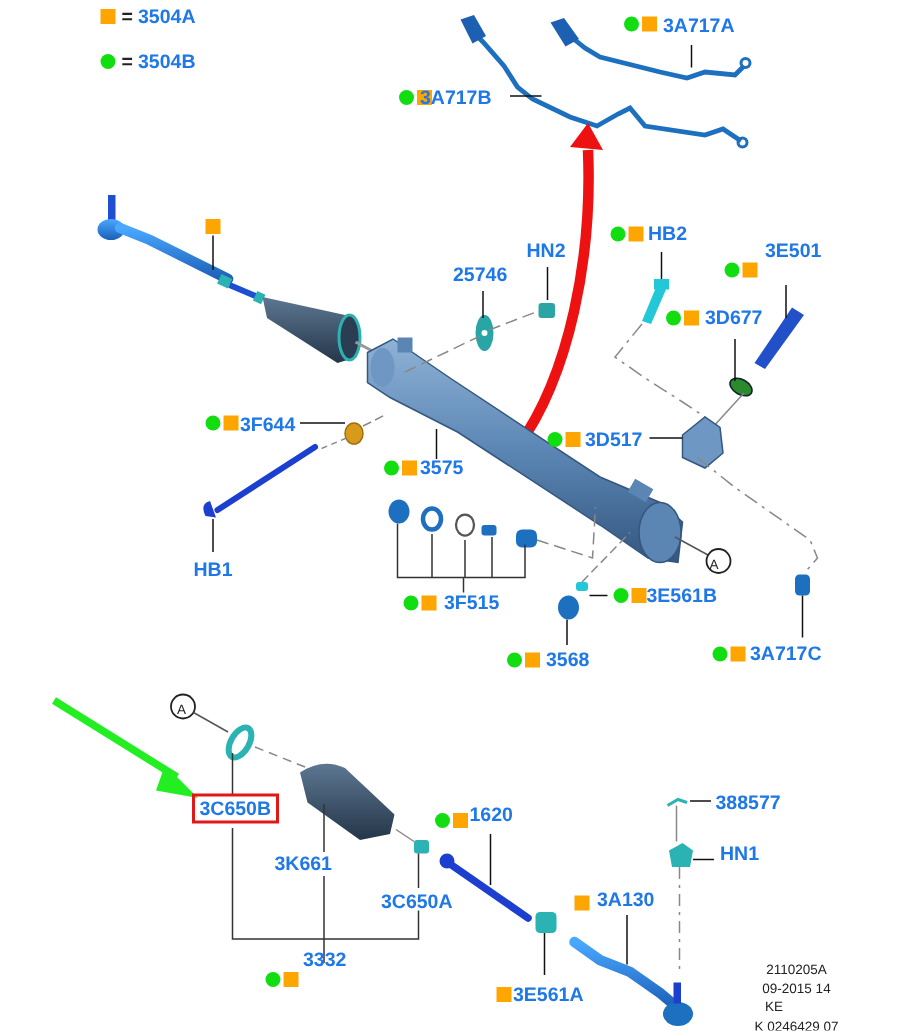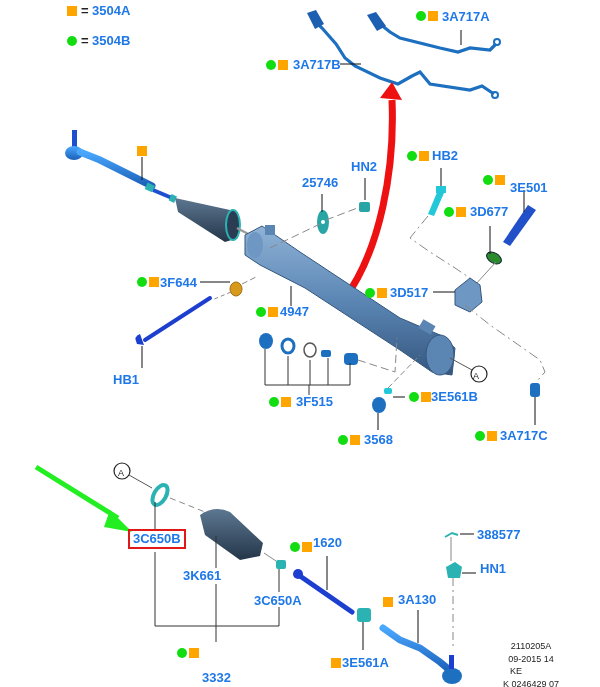--- a/index.html
+++ b/index.html
@@ -197,52 +197,52 @@
   <div class="mk ci" style="left:67px;top:36px"></div>
   <div class="eq" style="left:81px;top:34px">=</div>
   <div class="lbl" style="left:92px;top:34px">3504B</div>
 
   <div class="mk ci" style="left:416px;top:11px"></div>
     <div class="mk sq" style="left:428px;top:11px"></div>
   <div class="lbl" style="left:442px;top:10px">3A717A</div>
 
   <div class="mk ci" style="left:266px;top:60px"></div>
     <div class="mk sq" style="left:278px;top:60px"></div>
-  <div class="lbl" style="left:293px;top:58px">3A717B</div>
+  <div class="lbl" style="left:280px;top:58px">3A717B</div>
 
   <div class="mk sq" style="left:137px;top:146px"></div>
 
   <div class="lbl" style="left:302px;top:176px">25746</div>
   <div class="lbl" style="left:351px;top:160px">HN2</div>
 
   <div class="mk ci" style="left:407px;top:151px"></div>
     <div class="mk sq" style="left:419px;top:151px"></div>
   <div class="lbl" style="left:432px;top:149px">HB2</div>
 
   <div class="mk ci" style="left:483px;top:175px"></div>
     <div class="mk sq" style="left:495px;top:175px"></div>
-  <div class="lbl" style="left:510px;top:181px">3E501</div>
+  <div class="lbl" style="left:510px;top:160px">3E501</div>
 
   <div class="mk ci" style="left:444px;top:207px"></div>
     <div class="mk sq" style="left:456px;top:207px"></div>
   <div class="lbl" style="left:470px;top:205px">3D677</div>
 
   <div class="mk ci" style="left:137px;top:277px"></div>
     <div class="mk sq" style="left:149px;top:277px"></div>
   <div class="lbl" style="left:160px;top:276px">3F644</div>
 
   <div class="mk ci" style="left:256px;top:307px"></div>
     <div class="mk sq" style="left:268px;top:307px"></div>
-  <div class="lbl" style="left:280px;top:305px">4947</div>
+  <div class="lbl" style="left:280px;top:305px">3575</div>
 
   <div class="mk ci" style="left:365px;top:288px"></div>
     <div class="mk sq" style="left:377px;top:288px"></div>
   <div class="lbl" style="left:390px;top:286px">3D517</div>
 
-  <div class="lbl" style="left:113px;top:373px">HB1</div>
+  <div class="lbl" style="left:129px;top:373px">HB1</div>
 
   <div class="mk ci" style="left:269px;top:397px"></div>
     <div class="mk sq" style="left:281px;top:397px"></div>
   <div class="lbl" style="left:296px;top:395px">3F515</div>
 
   <div class="mk ci" style="left:409px;top:392px"></div>
     <div class="mk sq" style="left:421px;top:392px"></div>
   <div class="lbl" style="left:431px;top:390px">3E561B</div>
 
   <div class="mk ci" style="left:338px;top:435px"></div>
@@ -267,21 +267,21 @@
   <div class="lbl" style="left:254px;top:594px">3C650A</div>
 
   <div class="lbl" style="left:477px;top:528px">388577</div>
   <div class="lbl" style="left:480px;top:562px">HN1</div>
 
   <div class="mk sq" style="left:383px;top:597px"></div>
   <div class="lbl" style="left:398px;top:593px">3A130</div>
 
   <div class="mk ci" style="left:177px;top:648px"></div>
     <div class="mk sq" style="left:189px;top:648px"></div>
-  <div class="lbl" style="left:202px;top:671px">3332</div>
+  <div class="lbl" style="left:202px;top:633px">3332</div>
 
   <div class="mk sq" style="left:331px;top:658px"></div>
   <div class="lbl" style="left:342px;top:656px">3E561A</div>
 
   <div class="foot" style="left:491px;top:641px">2110205A</div>
   <div class="foot" style="left:491px;top:654px">09-2015 14</div>
   <div class="foot" style="left:476px;top:666px">KE</div>
   <div class="foot" style="left:491px;top:679px">K 0246429 07</div>
 </div>
 

